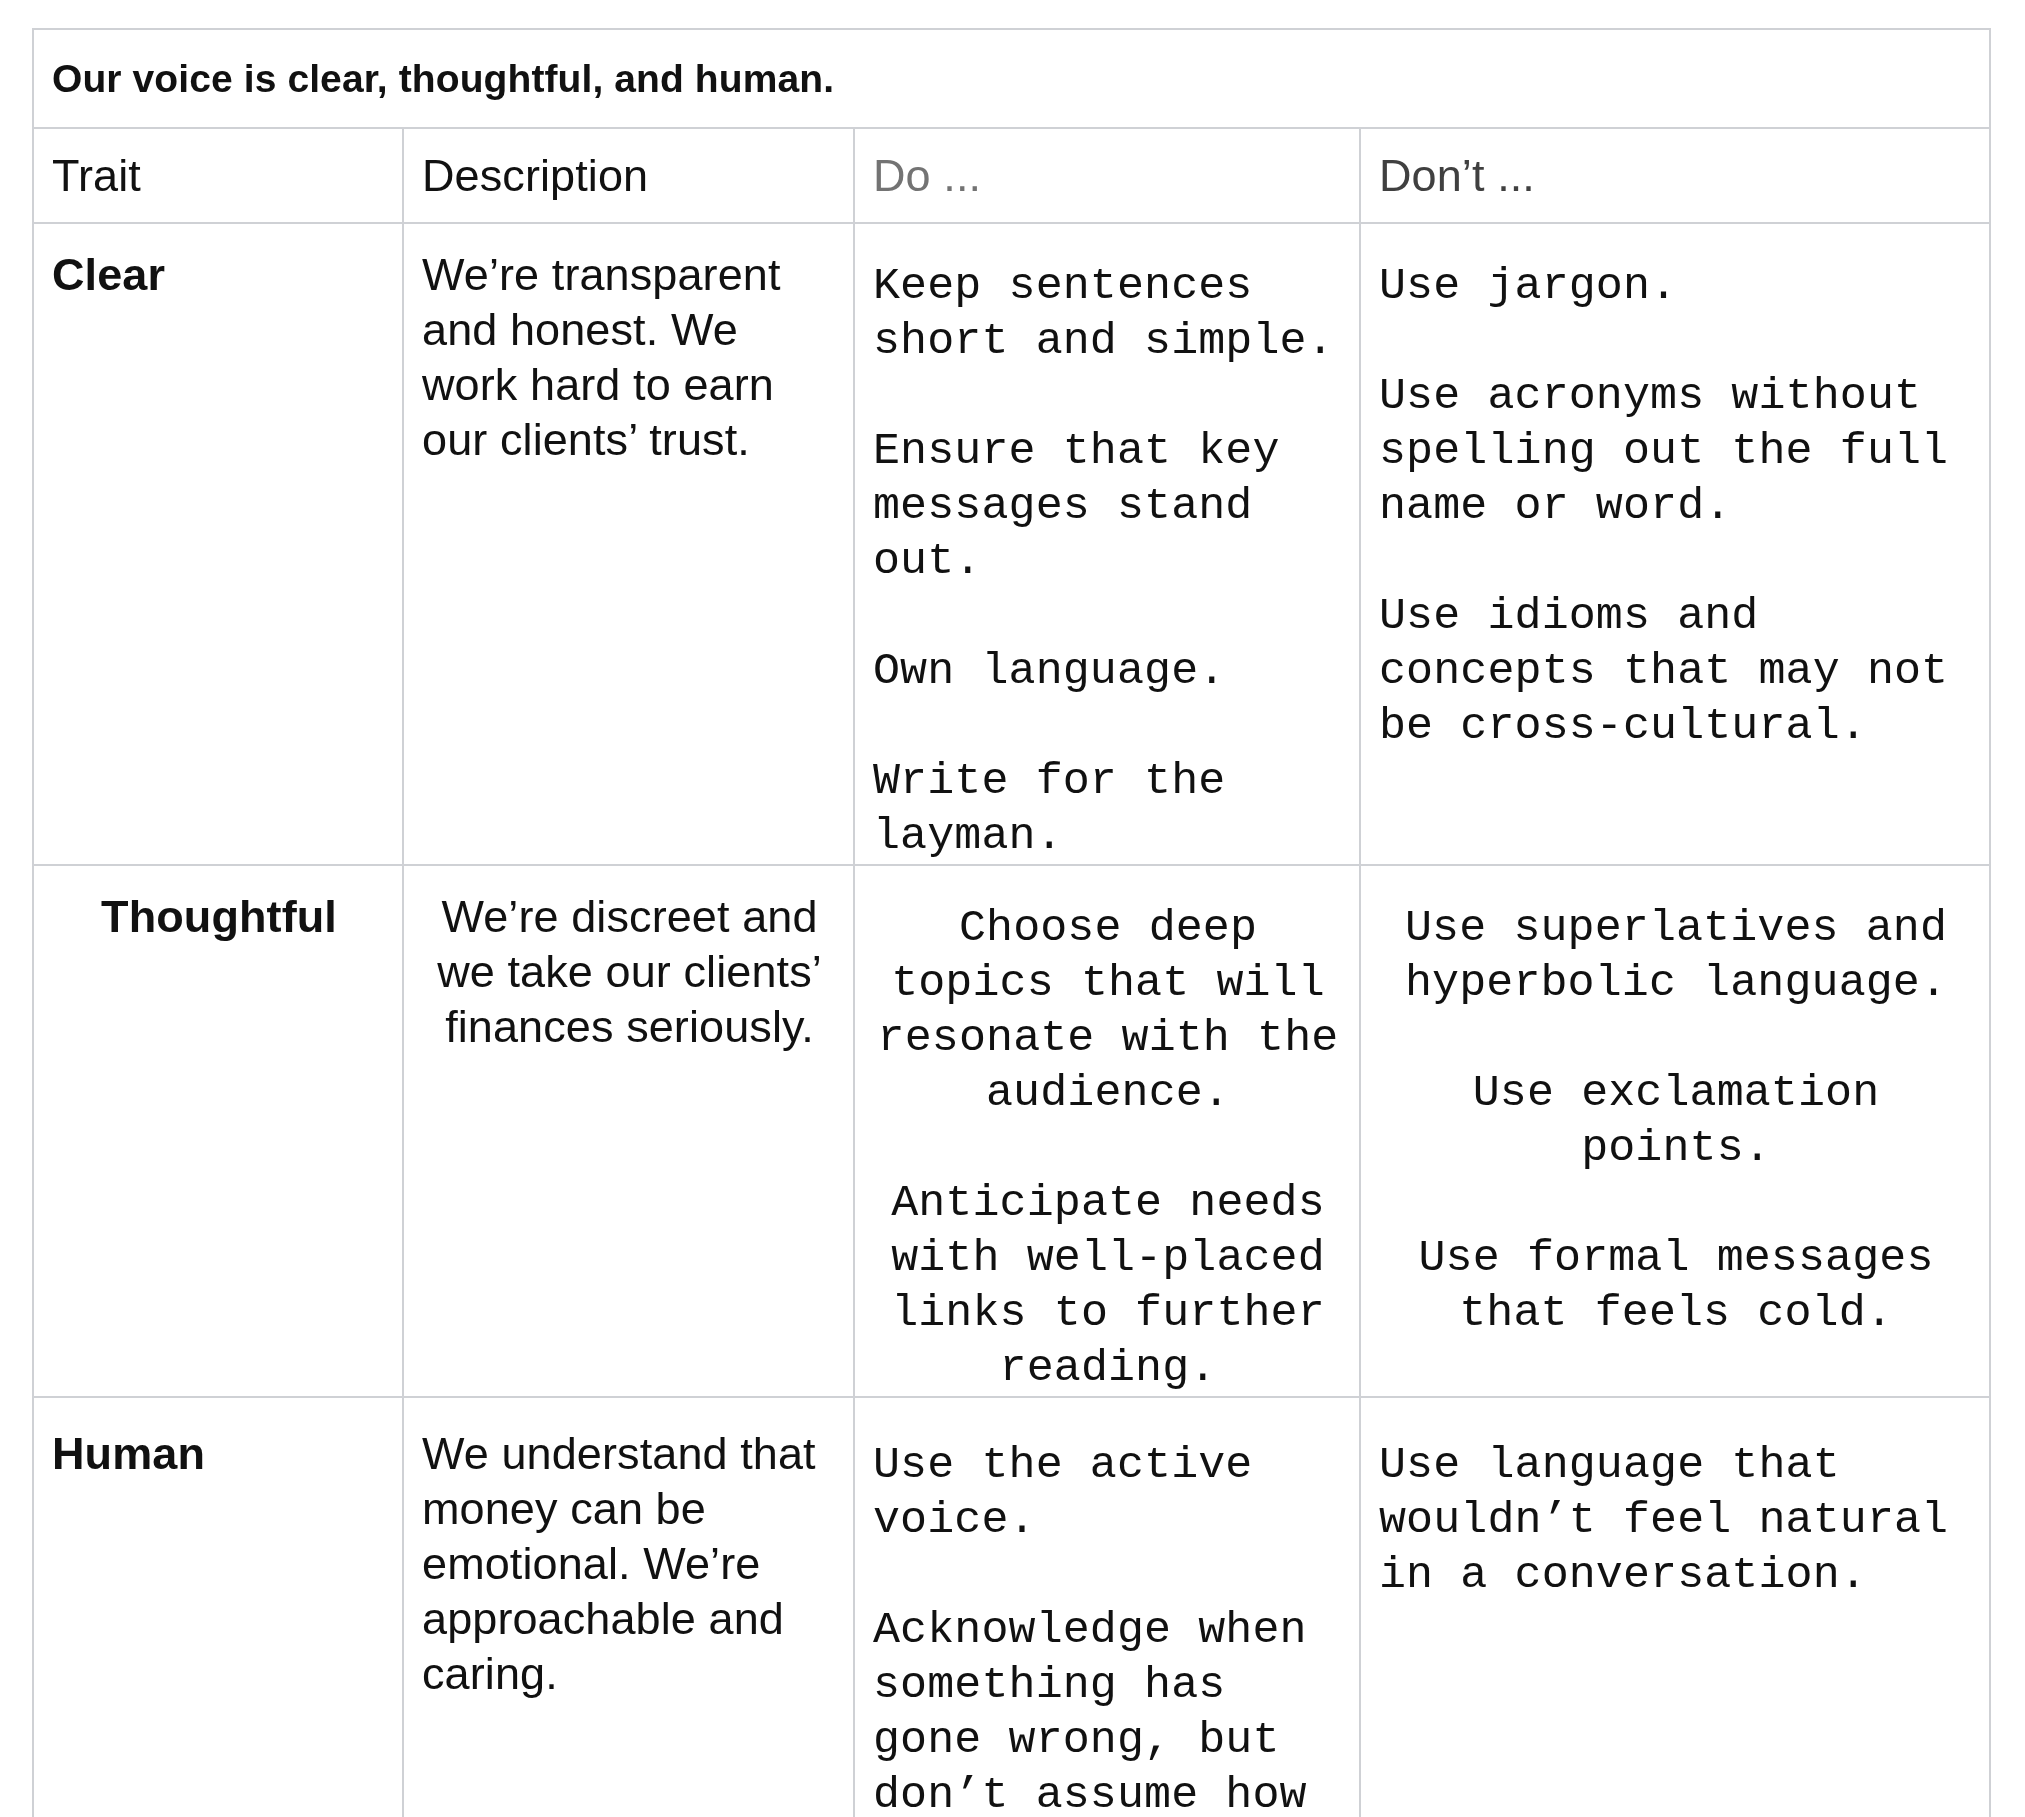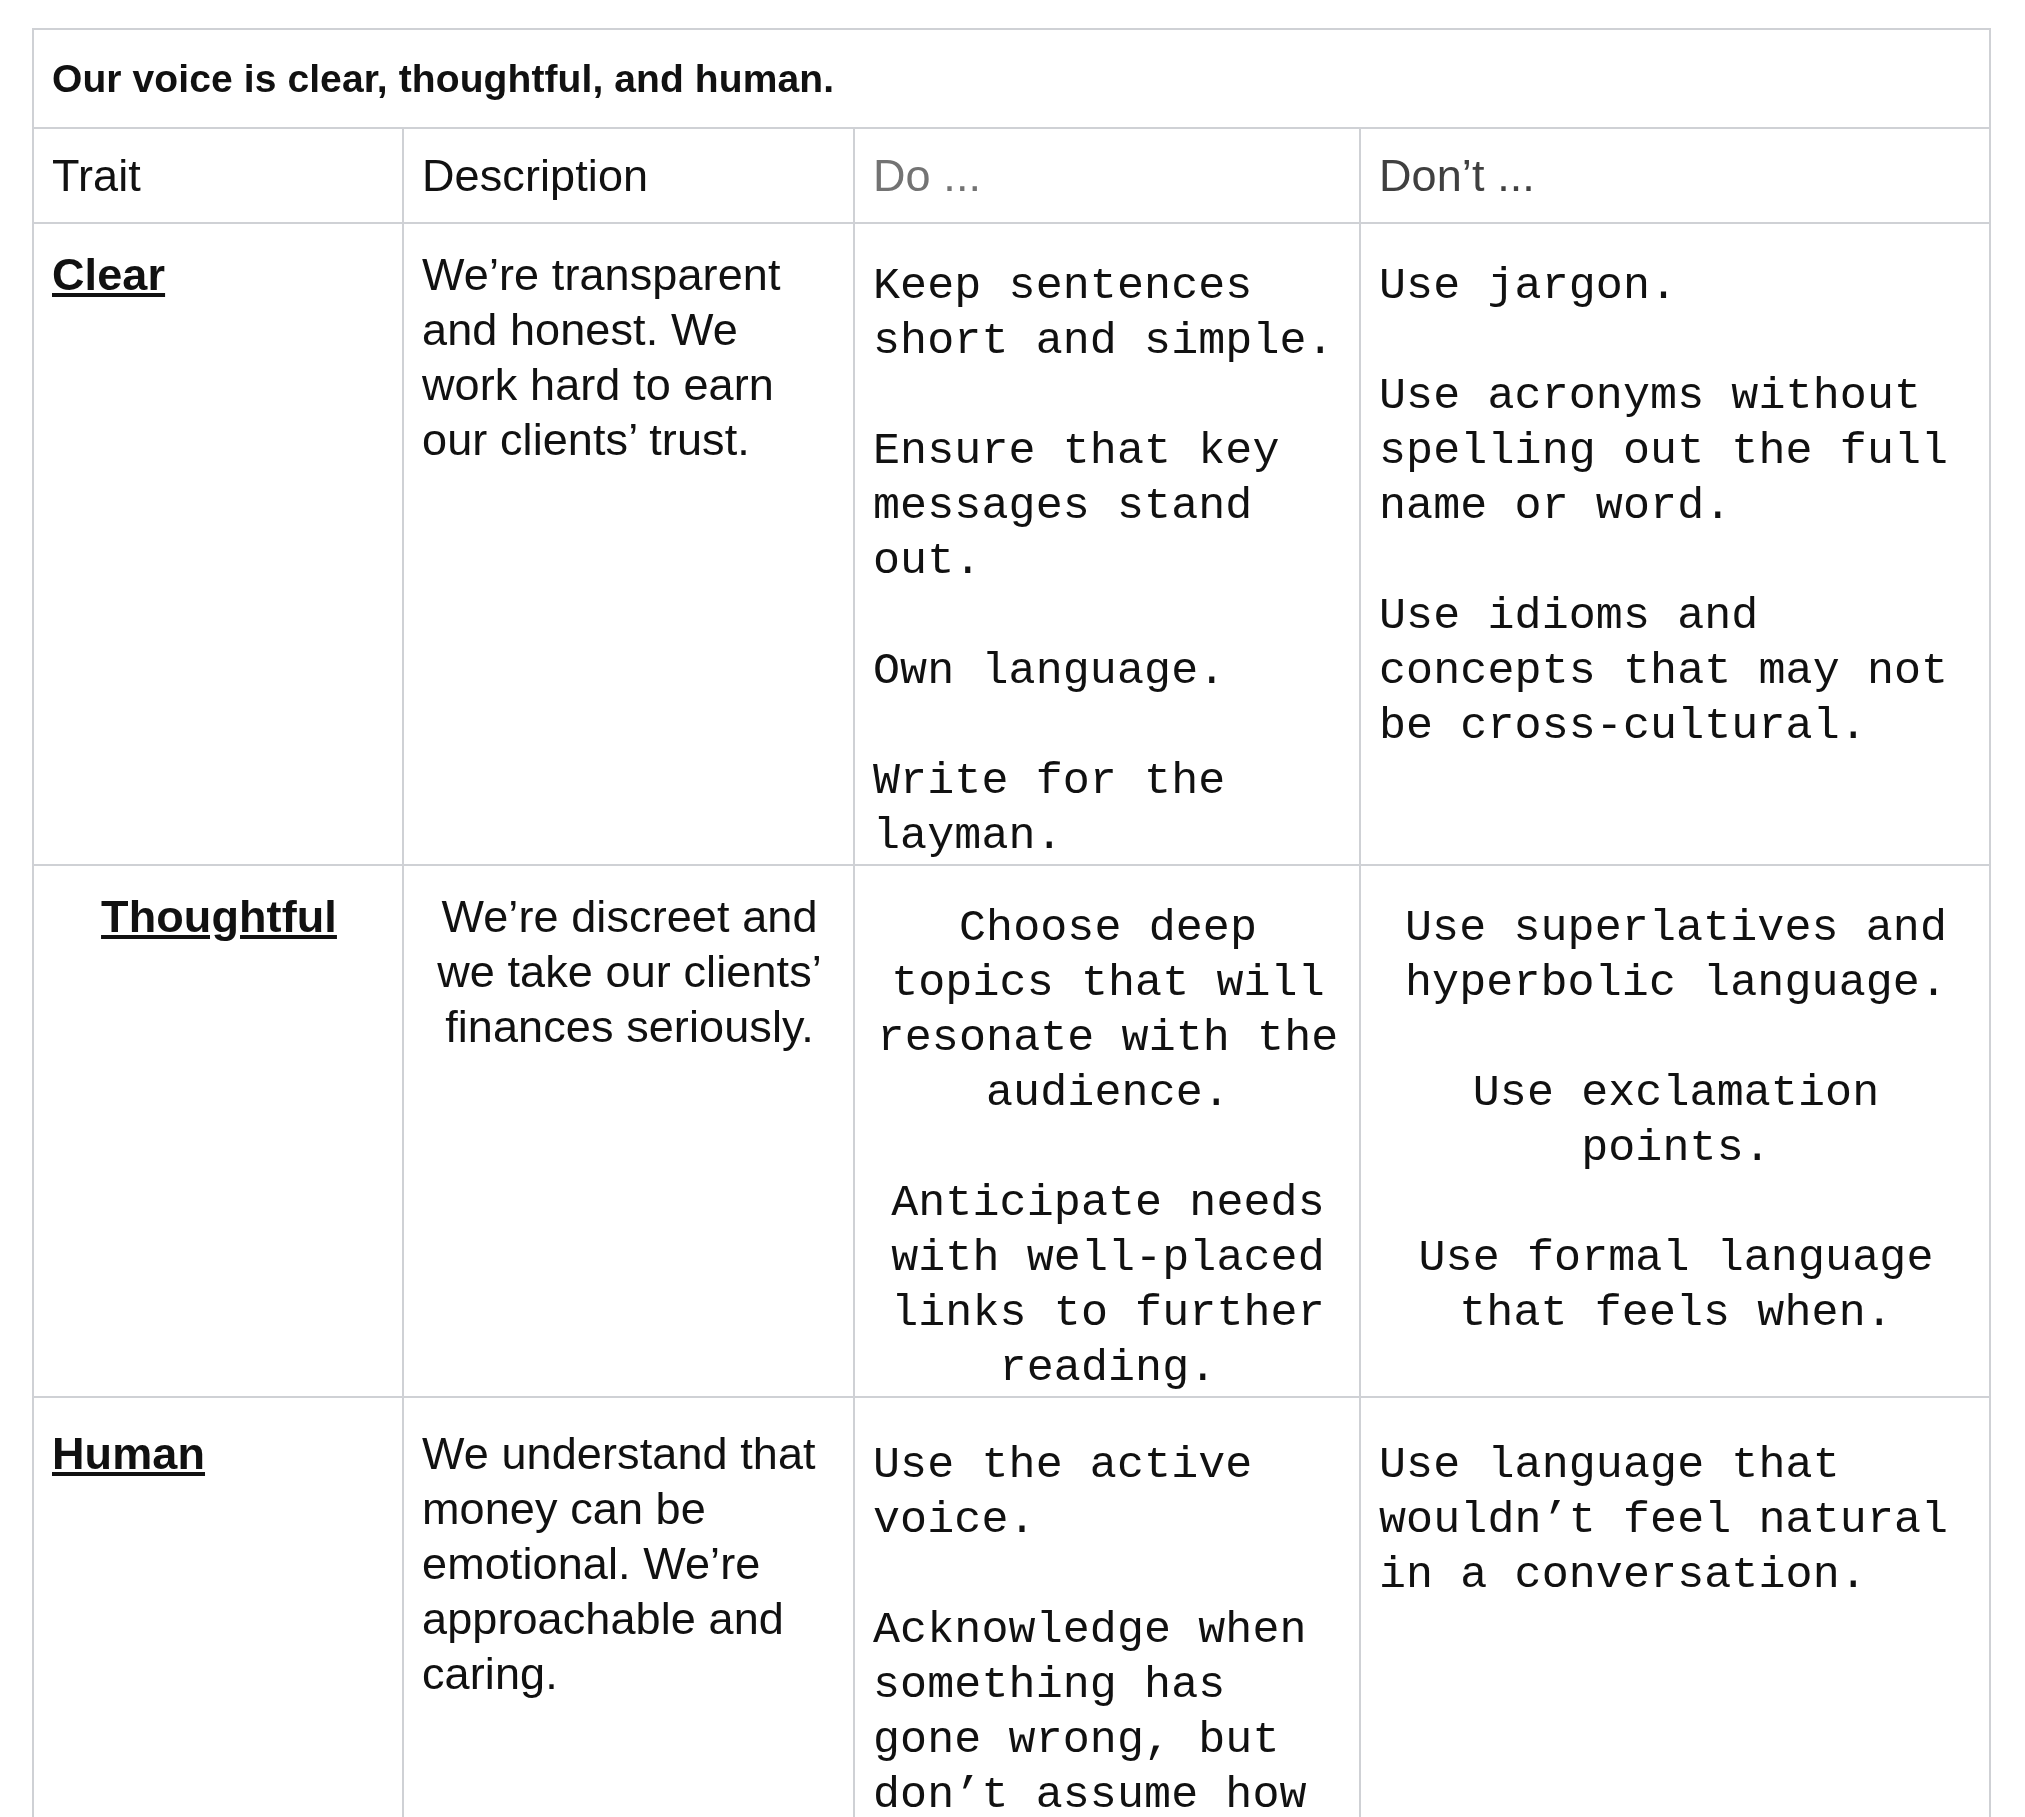--- a/index.html
+++ b/index.html
@@ -39,21 +39,21 @@
       padding-top: 0;
     }
     .header-row td {
       height: 93px;
       vertical-align: middle;
     }
     .row-clear td { height: 583px; padding-top: 23px; }
     .row-thoughtful td { height: 473px; padding-top: 23px; text-align: center; }
     .row-human td { height: 480px; padding-top: 28px; }
     .row-clear td, .row-thoughtful td, .row-human td { box-sizing: border-box; }
-    .trait-name { font-weight: bold; text-decoration: underline; }
+    .trait-name { font-weight: bold; }
     .do-label { color: #737373; }
     .dont-label { color: #404040; }
     .item { margin: 12px 0 55px 0; font-family: Liberation Mono, monospace; }
     .item:last-child { margin-bottom: 0; }
     col.c1 { width: 370px; }
     col.c2 { width: 451px; }
     col.c3 { width: 506px; }
     col.c4 { width: 630px; }
   </style>
 </head>
@@ -96,21 +96,21 @@
   <tr class="row-thoughtful">
     <td class="trait-name">Thoughtful</td>
     <td>We’re discreet and we take our clients’ finances seriously.</td>
     <td>
       <div class="item">Choose deep topics that will resonate with the audience.</div>
       <div class="item">Anticipate needs with well-placed links to further reading.</div>
     </td>
     <td>
       <div class="item">Use superlatives and hyperbolic language.</div>
       <div class="item">Use exclamation points.</div>
-      <div class="item">Use formal language that feels when.</div>
+      <div class="item">Use formal messages that feels cold.</div>
     </td>
   </tr>
 
   <tr class="row-human">
     <td class="trait-name">Human</td>
     <td>We understand that money can be emotional. We’re approachable and caring.</td>
     <td>
       <div class="item">Use the active voice.</div>
       <div class="item">Acknowledge when something has gone wrong, but don’t assume how someone is feeling.</div>
     </td>

